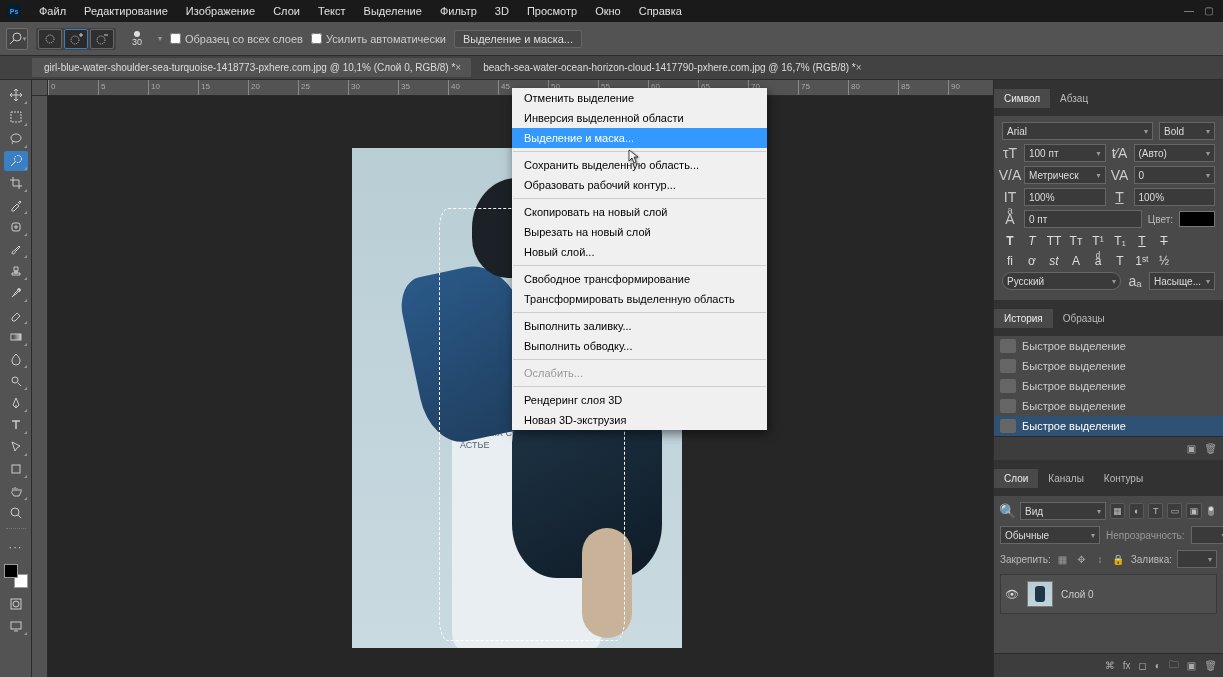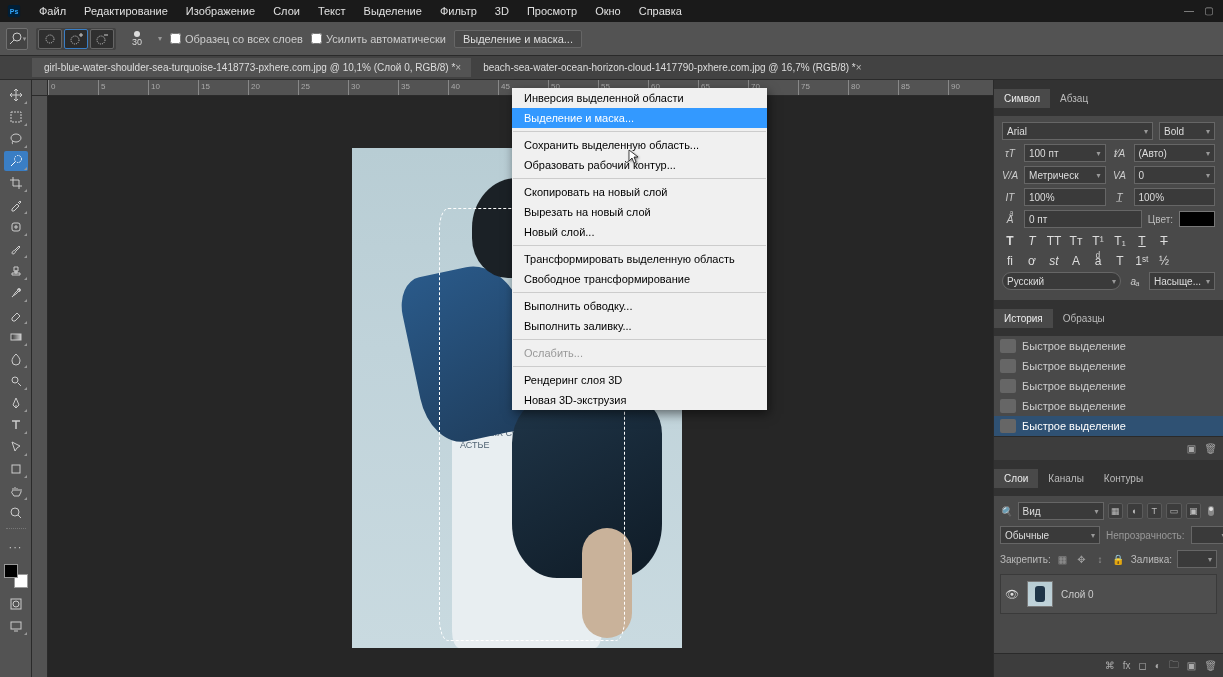--- a/index.html
+++ b/index.html
@@ -70,21 +70,21 @@
 .cursor svg { width: 12px; height: 16px; filter: drop-shadow(1px 1px 1px rgba(0,0,0,0.5)); }
 
 
 .right-col { width: 230px; background: #494949; border-left: 1px solid #2a2a2a; display: flex; flex-direction: column; }
 .panel-tabs { display:flex; background: #323232; height: 36px; align-items: center; font-size: 10px; }
 .panel-tabs span { padding: 4px 10px; color: #bbb; }
 .panel-tabs span.active { background: #494949; color: #eee; }
 .panel-body { padding: 6px 8px; font-size: 10px; color: #ccc; }
 .sel { background: #3a3a3a; border: 1px solid #666; color: #ddd; padding: 1px 4px; height: 18px; font-size: 10px; display:flex;align-items:center;justify-content:space-between; gap:4px; }
 .sel .caret { font-size: 8px; color: #999; margin-left: auto; }
-.mini-icon { width: 16px; height: 14px; display:inline-flex;align-items:center;justify-content:center; font-size:10px; color:#ccc;font-style:italic; }
+.mini-icon { width: 16px; height: 14px; display:inline-flex;align-items:center;justify-content:center; font-size:14px; color:#ccc; }
 
 
 .char-row { display:flex; align-items:center; margin-bottom:4px; gap:6px; }
 .char-row .sel { flex: 1; min-width: 0; }
 .char-row > * { flex-shrink: 1; }
 .style-row { display:flex; gap:6px; margin: 6px 0 2px 0; color:#ddd; font-size:12px;}
 .style-row span { width:16px;text-align:center; }
 
 
 .history-list .hist { display:flex; align-items:center; padding:3px 6px; gap:6px; }
@@ -572,35 +572,36 @@
         <span>🗀</span>
         <span>▣</span>
         <span>🗑</span>
       </div>
     </div>
 
   </div>
 </div>
 
 <div class="context-menu" id="context-menu">
+    <div class="row">Отменить выделение</div>
     <div class="row">Инверсия выделенной области</div>
     <div class="row highlight">Выделение и маска...</div>
     <hr>
     <div class="row">Сохранить выделенную область...</div>
     <div class="row">Образовать рабочий контур...</div>
     <hr>
     <div class="row">Скопировать на новый слой</div>
     <div class="row">Вырезать на новый слой</div>
     <div class="row">Новый слой...</div>
     <hr>
+    <div class="row">Свободное трансформирование</div>
     <div class="row">Трансформировать выделенную область</div>
-    <div class="row">Свободное трансформирование</div>
     <hr>
+    <div class="row">Выполнить заливку...</div>
     <div class="row">Выполнить обводку...</div>
-    <div class="row">Выполнить заливку...</div>
     <hr>
     <div class="row disabled">Ослабить...</div>
     <hr>
     <div class="row">Рендеринг слоя 3D</div>
     <div class="row">Новая 3D-экструзия</div>
   </div>
 <div class="cursor">
   <svg viewBox="0 0 12 16">
       <path d="M1 1l0 11 3-3 2 5 2-1-2-5 4 0z" fill="#fff" stroke="#000" stroke-width="0.7"></path>
     </svg>

